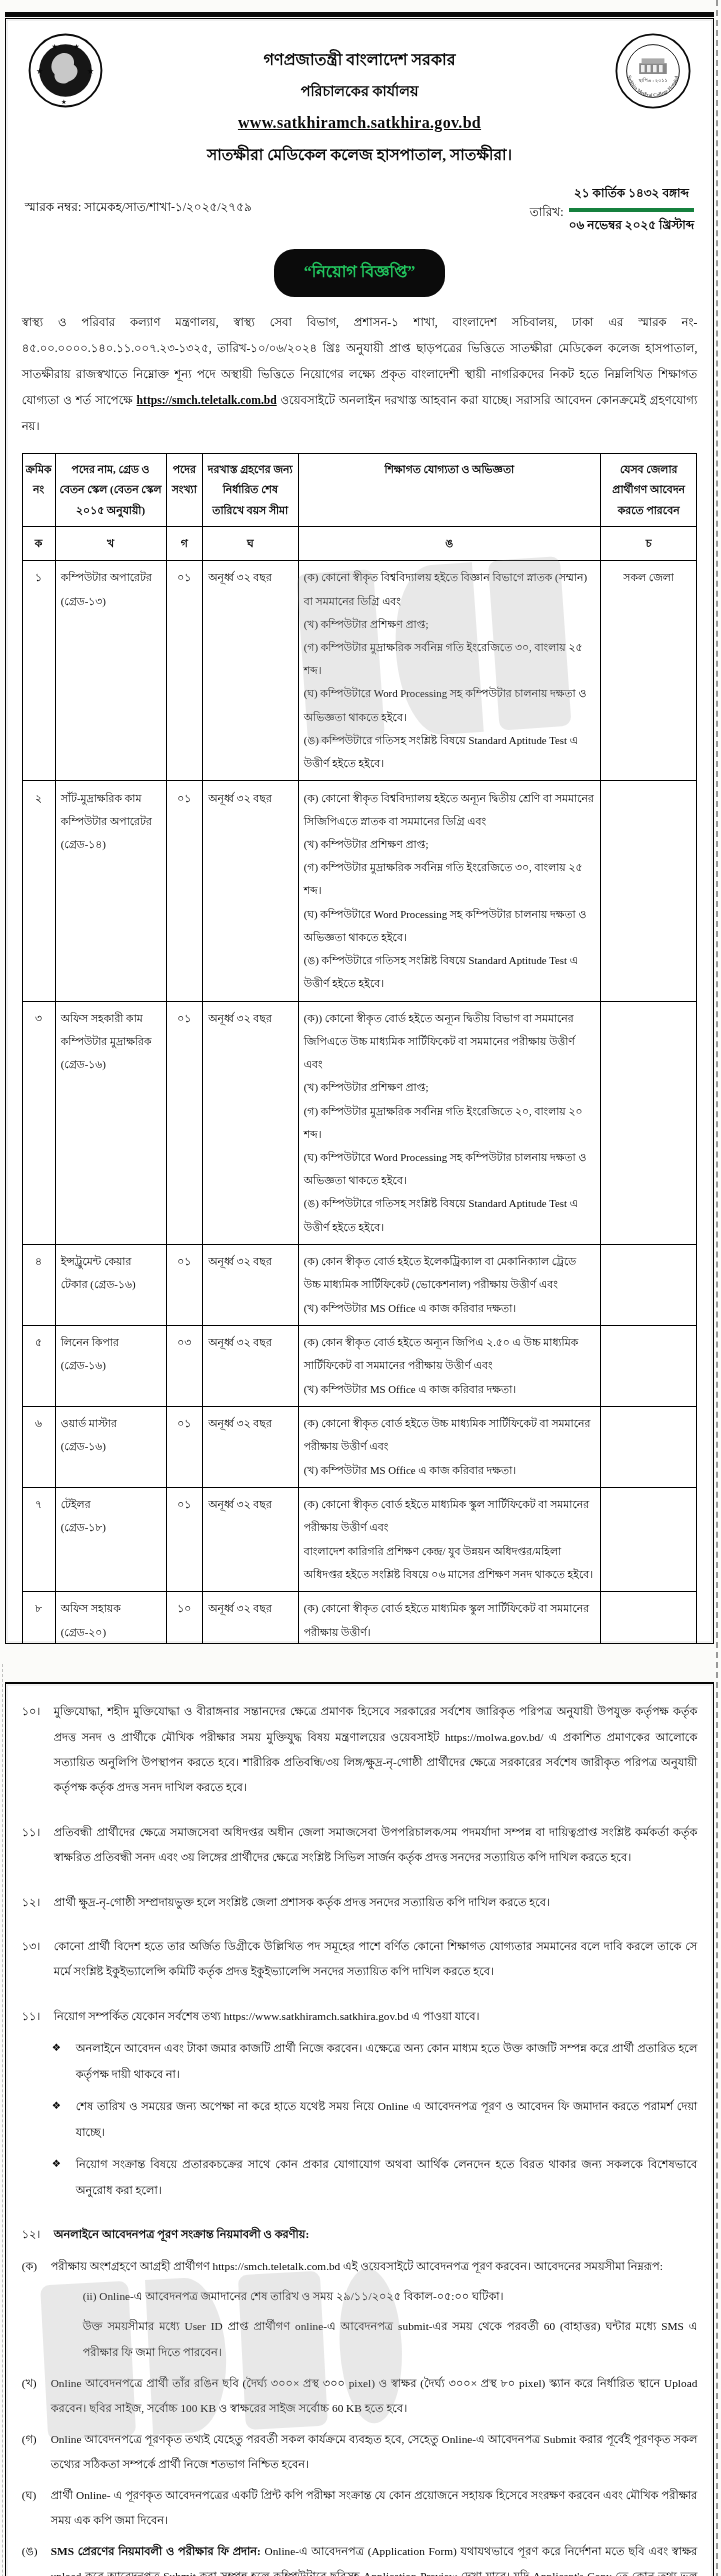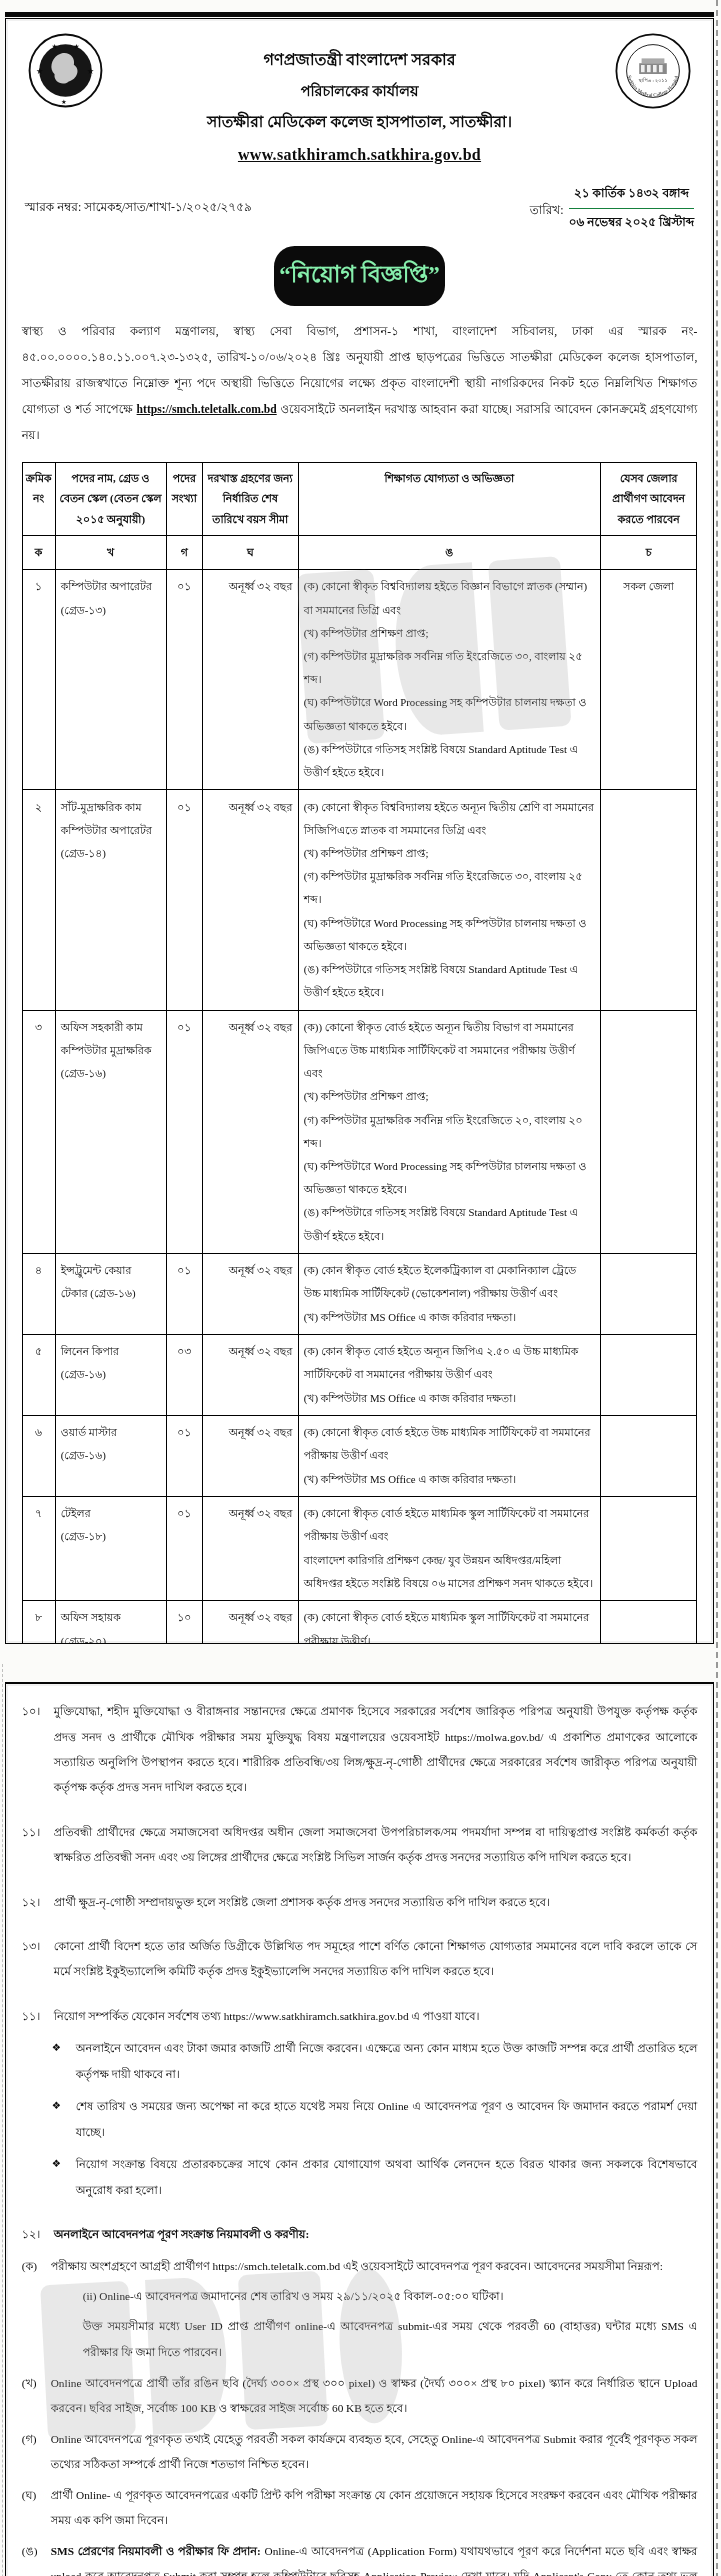--- a/index.html
+++ b/index.html
@@ -37,37 +37,37 @@
   .h-line{font-weight:bold;}
   .h1{font-size:16px;margin-top:18px;}
   .h2{font-size:14.4px;margin-top:11.3px;}
   .h3{font-size:15.5px;margin-top:12.4px;}
   .h4{font-size:16px;margin-top:13.4px;text-decoration:underline;letter-spacing:0.3px;}
   .memo-row{display:flex;justify-content:space-between;align-items:flex-start;margin:19.6px 3.1px 0 3.1px;}
   .memo{font-size:12px;padding-top:13.4px;}
   .dateblock{display:flex;align-items:center;font-size:12px;}
   .datelabel{margin-right:5.2px;padding-top:5.2px;}
   .datestack{display:inline-block;text-align:center;font-weight:bold;}
-  .d1{border-bottom:1px solid #15803d;padding:0 4.1px 3.1px 4.1px;}
+  .d1{border-bottom:4px solid #15803d;padding:0 4.1px 3.1px 4.1px;}
   .d2{padding-top:4.1px;}
   .badge{
-    margin:13.4px auto 0 auto;width:164px;background:#0b0b0b;color:#86efac;
-    border-radius:20.6px;text-align:center;font-size:23px;font-weight:bold;
+    margin:13.4px auto 0 auto;width:164px;background:#0b0b0b;color:#22c55e;
+    border-radius:20.6px;text-align:center;font-size:16px;font-weight:bold;
     padding:10.3px 3.1px;
   }
   .intro{font-size:11.6px;line-height:2.25;text-align:justify;margin-top:13.4px;}
   .url{font-weight:bold;text-decoration:underline;}
   
   table.jobs{width:100%;border-collapse:collapse;margin-top:12.4px;border:1.5px solid #000;}
   table.jobs th,table.jobs td{border:1px solid #000;vertical-align:top;font-size:10.8px;}
   table.jobs thead th{font-weight:bold;text-align:center;padding:5.2px 3.1px;line-height:1.9;border-bottom:1.5px solid #000;}
   tr.letters td{text-align:center;font-weight:bold;padding:2.1px 1px;border-bottom:1.5px solid #000;}
   table.jobs td{padding:5.2px 5.2px;line-height:2.15;}
   td.c-sl,td.c-count{text-align:center;}
-  td.c-age{text-align:right;font-family:Liberation Serif, serif;}
+  td.c-age{text-align:left;font-family:Liberation Serif, serif;}
   td.c-dist{text-align:center;}
   .pre{white-space:pre-line;}
   .num-item{display:flex;font-size:11.3px;line-height:2.25;text-align:justify;margin-top:19px;}
   .num-item .num{flex:0 0 32px;}
   .num-item .txt{flex:1;}
   .sub-item{display:flex;font-size:11.3px;line-height:2.2;text-align:justify;margin-top:6.2px;}
   .sub-item .let{flex:0 0 29px;}
   .sub-item .txt{flex:1;}
   .inner-line{margin-left:61px;font-size:11.3px;line-height:2.25;margin-top:5.2px;}
   .inner-note{margin-left:61px;font-size:11.3px;line-height:2.25;margin-top:5.2px;text-align:justify;}
@@ -97,22 +97,22 @@
         <text x="14" y="66" font-size="13" fill="#0c0c0c">★</text>
         <text x="93" y="66" font-size="13" fill="#0c0c0c">★</text>
         <text x="38" y="26" font-size="11" fill="#0c0c0c">★</text>
         <text x="72" y="26" font-size="11" fill="#0c0c0c">★</text>
         <text x="53" y="112" font-size="10" fill="#0c0c0c">★</text>
       </svg>
     </div>
     <div class="mid">
       <div class="h-line h1">গণপ্রজাতন্ত্রী বাংলাদেশ সরকার</div>
       <div class="h-line h2">পরিচালকের কার্যালয়</div>
+      <div class="h-line h4">www.satkhiramch.satkhira.gov.bd</div>
       <div class="h-line h3">সাতক্ষীরা মেডিকেল কলেজ হাসপাতাল, সাতক্ষীরা।</div>
-      <div class="h-line h4">www.satkhiramch.satkhira.gov.bd</div>
     </div>
     <div class="seal">
       <svg width="78" height="78" viewBox="0 0 130 130">
         <defs>
             <path id="arcb" d="M 22 65 A 43 43 0 0 0 108 65"></path>
           </defs>
         <circle cx="65" cy="65" r="61" fill="none" stroke="#0c0c0c" stroke-width="3"></circle>
         <circle cx="65" cy="65" r="44" fill="none" stroke="#0c0c0c" stroke-width="1.5"></circle>
         <rect x="42" y="52" width="46" height="18" fill="#888"></rect>
         <rect x="46" y="44" width="38" height="8" fill="#aaa"></rect>

